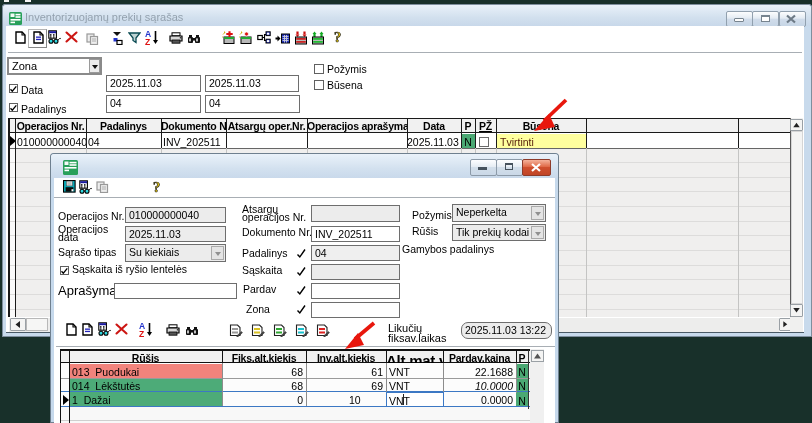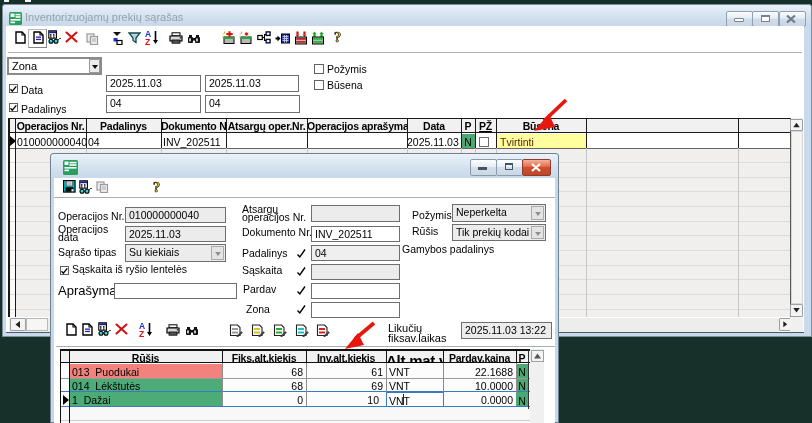--- a/index.html
+++ b/index.html
@@ -362,21 +362,21 @@
 <div class="fld" style="left:452px;top:204px;width:94px;height:18px;background:#ececec;border-color:#6e6e6e;">Neperkelta</div>
 <div class="ab" style="left:531px;top:206px;width:13px;height:14px;background:#e4e4e4;border:1px solid #aaa;box-sizing:border-box;"></div>
 <div class="ab" style="left:534.5px;top:212.0px;width:0;height:0;border:3px solid transparent;border-top:4px solid #909090;"></div>
 <div class="lbl" style="left:412px;top:225px;font-size:10.5px;">Rūšis</div>
 <div class="fld" style="left:452px;top:224px;width:94px;height:17px;background:#ececec;border-color:#6e6e6e;">Tik prekių kodai</div>
 <div class="ab" style="left:531px;top:226px;width:13px;height:13px;background:#e4e4e4;border:1px solid #aaa;box-sizing:border-box;"></div>
 <div class="ab" style="left:534.5px;top:231.5px;width:0;height:0;border:3px solid transparent;border-top:4px solid #909090;"></div>
 <div class="lbl" style="left:402px;top:243px;font-size:10.5px;">Gamybos padalinys</div>
 <div class="lbl" style="left:388px;top:322px;font-size:11px;">Likučių</div>
 <div class="lbl" style="left:388px;top:332px;font-size:11px;">fiksav.laikas</div>
-<div class="fld dis" style="left:461px;top:322px;width:91px;height:17px;">2025.11.03 13:22</div>
+<div class="fld dis" style="left:461px;top:322px;width:91px;height:17px;border-radius:7px;">2025.11.03 13:22</div>
     </div>
 
 <div class="tb">
       <svg class="ab" style="left:66px;top:323px;" width="11" height="13" viewBox="0 0 11 13">
         <path d="M1,1 h6 l3,3 v8 h-9 z" fill="#fff" stroke="#000" stroke-width="1.4"></path>
         <path d="M7,1 v3 h3" fill="none" stroke="#000" stroke-width="1.1"></path>
       </svg>
 <svg class="ab" style="left:82px;top:323px;" width="11" height="13" viewBox="0 0 11 13">
         <path d="M1,1 h6 l3,3 v8 h-9 z" fill="#fff" stroke="#000" stroke-width="1.4"></path>
         <path d="M7,1 v3 h3" fill="none" stroke="#000" stroke-width="1.1"></path>
@@ -466,27 +466,27 @@
 <div class="lbl" style="left:306px;top:366px;width:77px;text-align:right;">61</div>
 <div class="lbl" style="left:389px;top:366px;">VNT</div>
 <div class="lbl" style="left:443px;top:366px;width:70px;text-align:right;">22.1688</div>
 <div class="lbl" style="left:516px;top:366px;width:12px;text-align:center;">N</div>
 <div class="ab" style="left:69px;top:378px;width:153px;height:13.5px;background:#4dab78;"></div>
 <div class="ab" style="left:516px;top:378px;width:12px;height:13.5px;background:#4aa873;"></div>
 <div class="lbl" style="left:72px;top:380px;">014&nbsp; Lėkštutės</div>
 <div class="lbl" style="left:222px;top:380px;width:81px;text-align:right;">68</div>
 <div class="lbl" style="left:306px;top:380px;width:77px;text-align:right;">69</div>
 <div class="lbl" style="left:389px;top:380px;">VNT</div>
-<div class="lbl" style="left:443px;top:380px;width:70px;text-align:right;">10.0000</div>
+<div class="lbl" style="left:443px;top:380px;width:70px;text-align:right;font-style:italic;">10.0000</div>
 <div class="lbl" style="left:516px;top:380px;width:12px;text-align:center;">N</div>
 <div class="ab" style="left:69px;top:392px;width:153px;height:14px;background:#4dab78;"></div>
 <div class="ab" style="left:516px;top:392px;width:12px;height:14px;background:#4aa873;"></div>
 <div class="lbl" style="left:72px;top:394px;">1&nbsp; Dažai</div>
 <div class="lbl" style="left:222px;top:394px;width:81px;text-align:right;">0</div>
-<div class="lbl" style="left:306px;top:394px;width:73px;text-align:right;">10</div>
+<div class="lbl" style="left:306px;top:394px;width:73px;text-align:left;padding-left:43px;">10</div>
 <div class="lbl" style="left:389px;top:394px;">VNT</div>
 <div class="lbl" style="left:443px;top:394px;width:70px;text-align:right;">0.0000</div>
 <div class="lbl" style="left:516px;top:394px;width:12px;text-align:center;">N</div>
 <div class="ab" style="left:61.5px;top:363px;width:7px;height:60px;background:#fbfbfb;"></div>
 <svg class="ab" style="left:62.5px;top:394.5px;" width="6" height="10" viewBox="0 0 6 10">
         <polygon points="0,0 6,5 0,10" fill="#000"></polygon>
       </svg>
 <div class="hline" style="left:61px;top:377.5px;width:469px;background:#9a9a9a;"></div>
 <div class="hline" style="left:61px;top:391px;width:469px;background:#3c78c4;height:1.2px;"></div>
 <div class="hline" style="left:61px;top:406px;width:469px;background:#3c78c4;height:1.2px;"></div>

